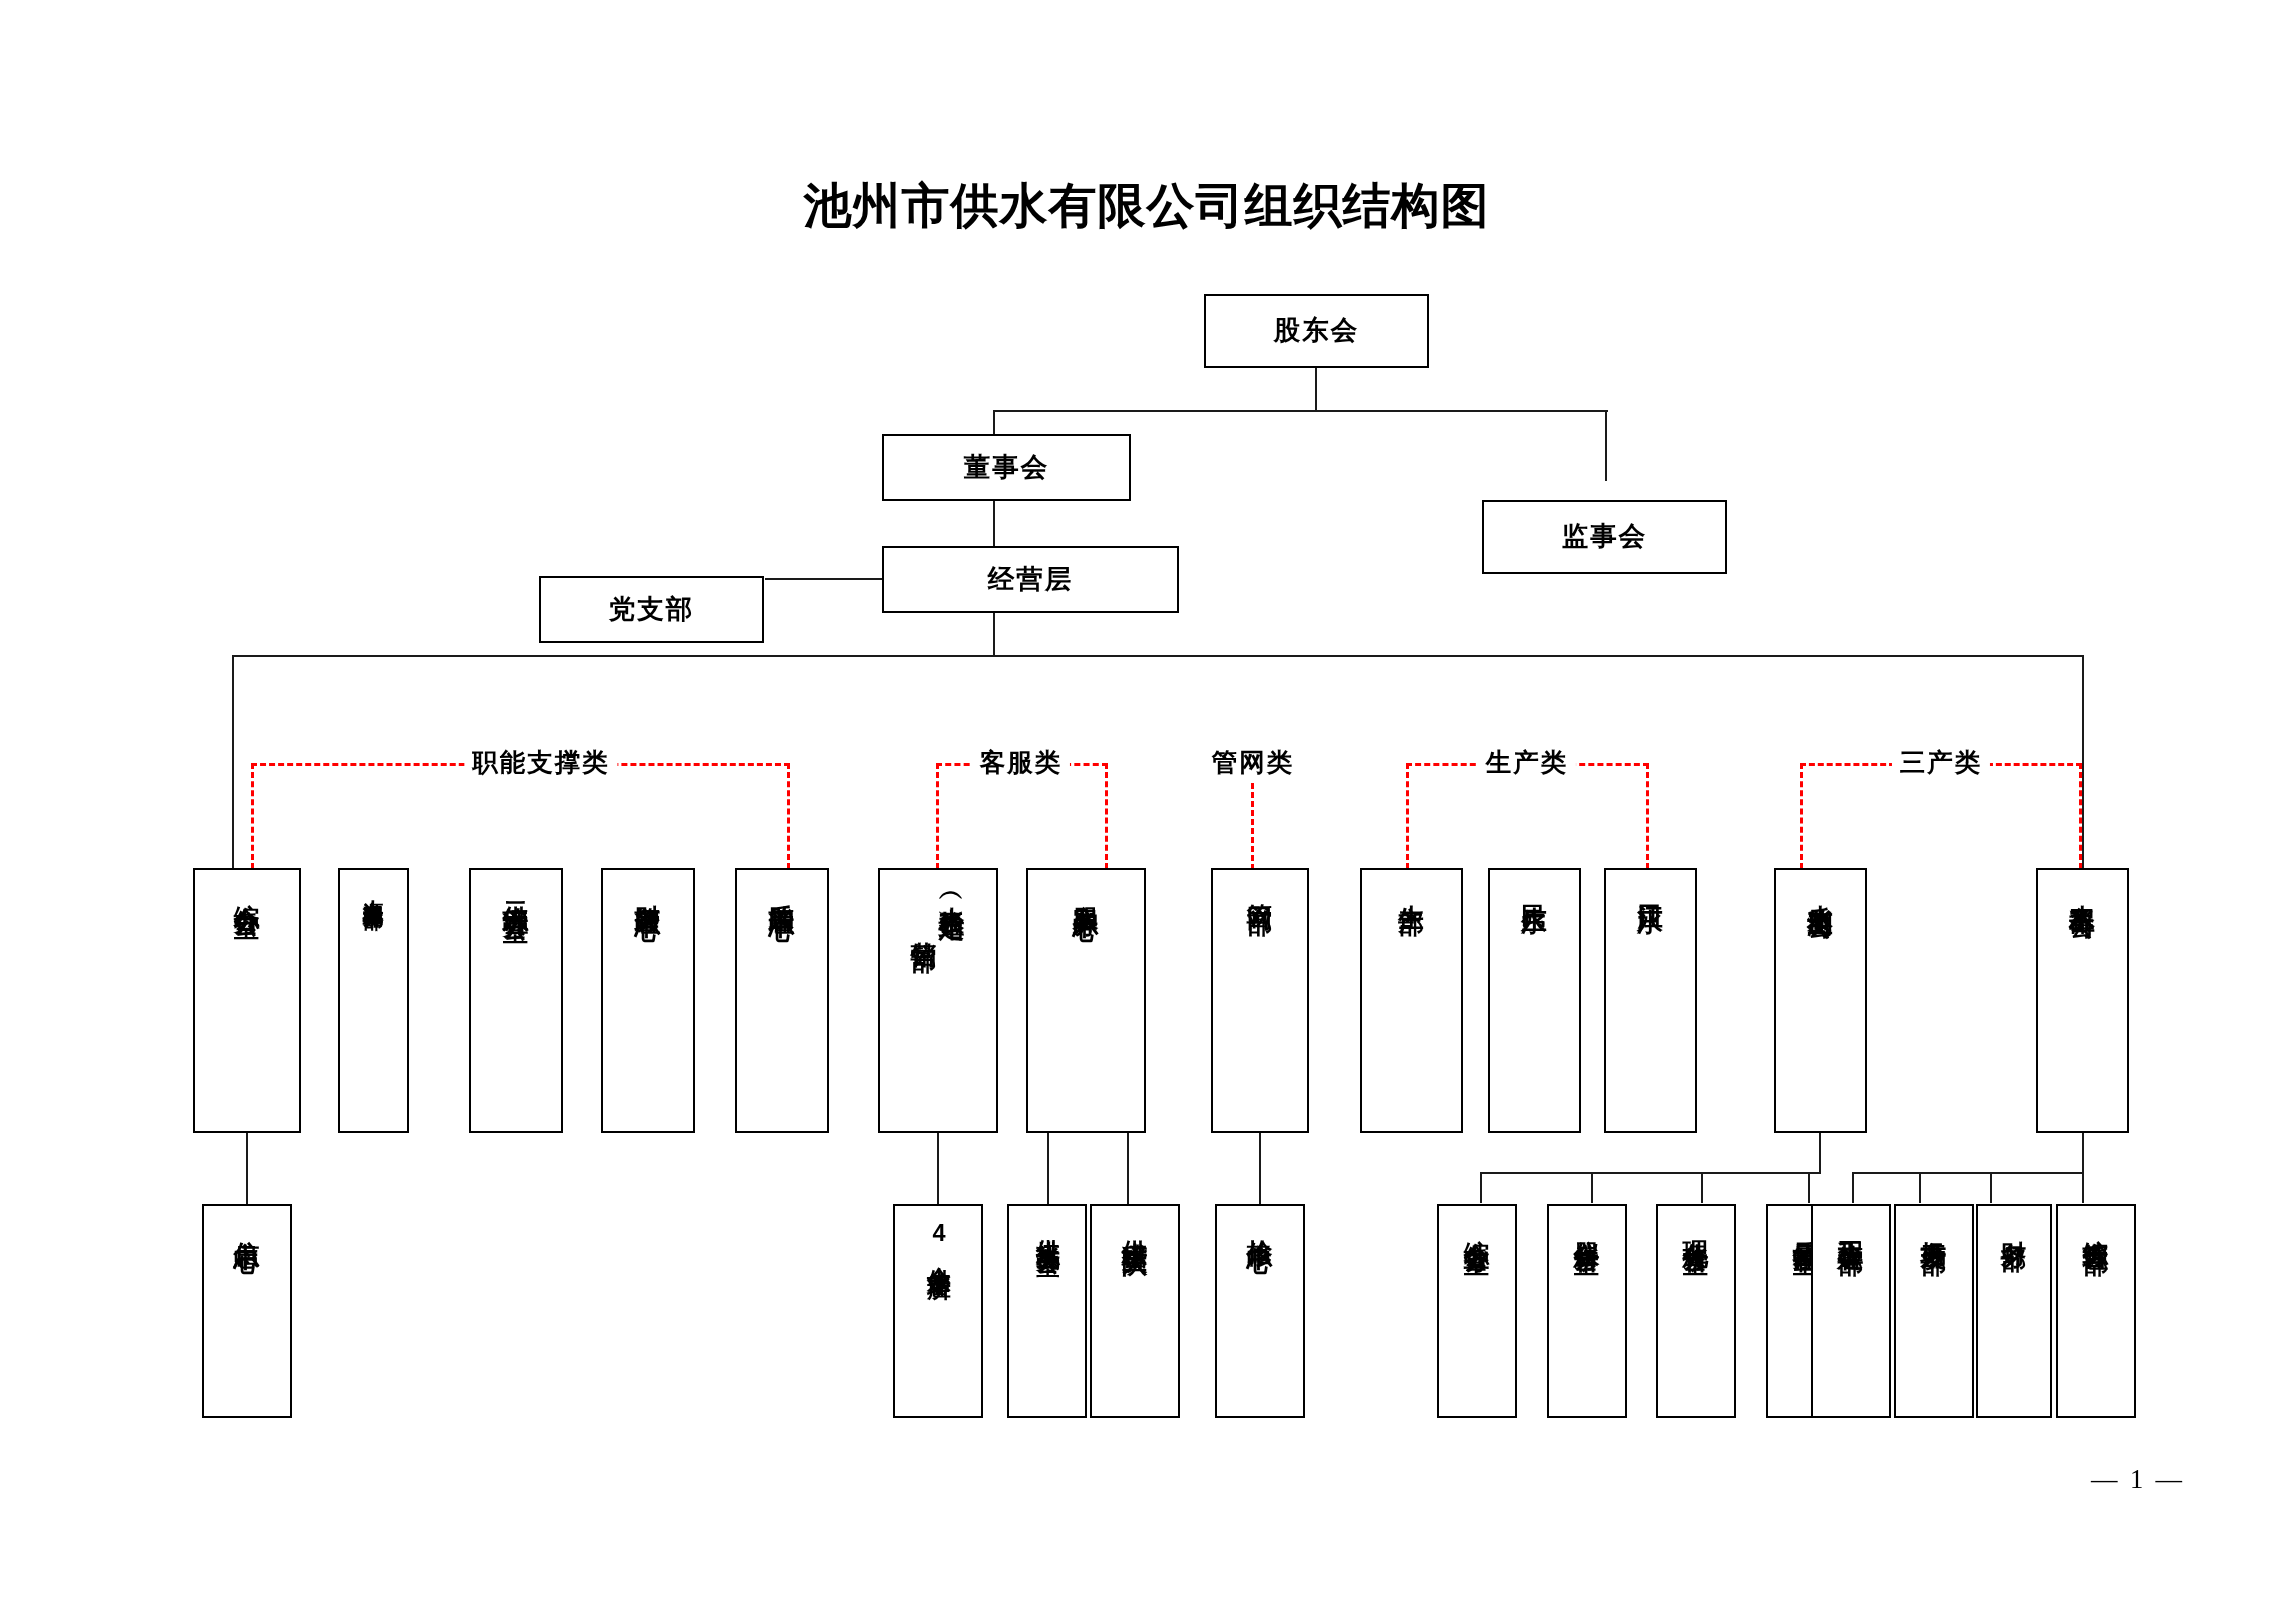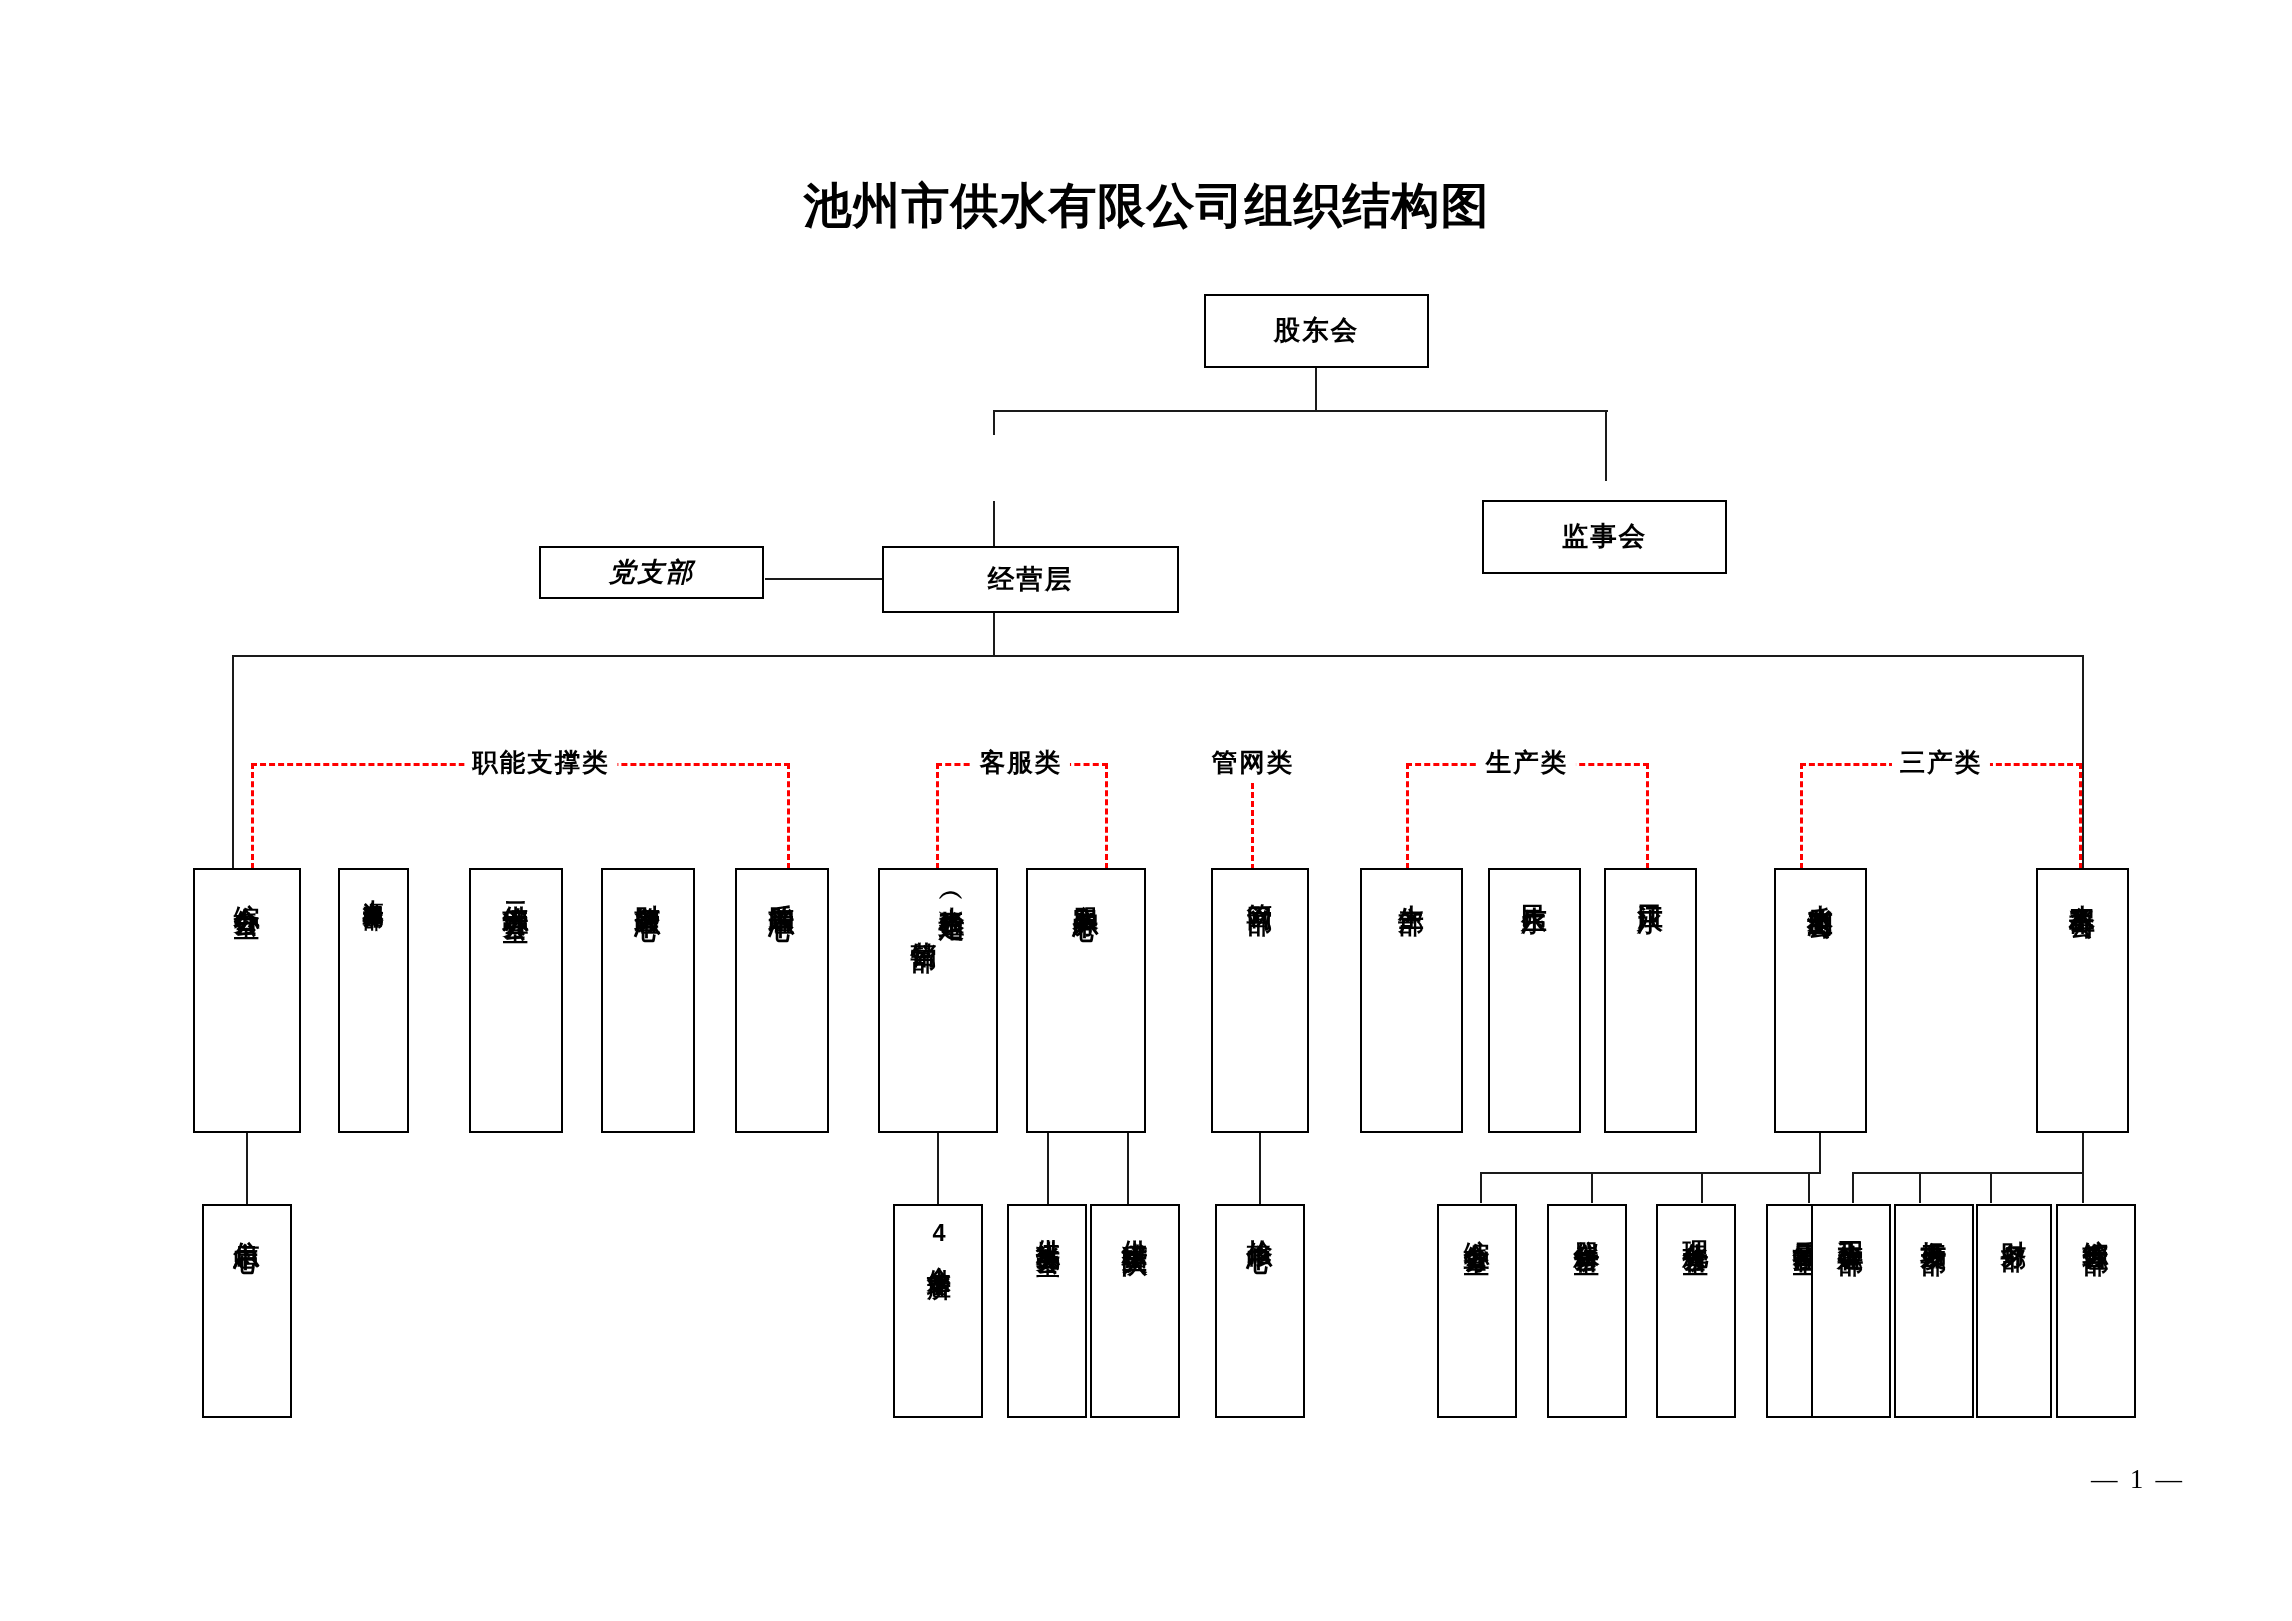--- a/index.html
+++ b/index.html
@@ -151,28 +151,31 @@
   <div class="node h" style="left:1204px; top:294px; width:225px; height:74px;">
     <span class="lbl">股东会</span>
   </div>
 
   <div class="ln v" style="left:1315px; top:368px; height:43px;"></div>
 
   <div class="ln h" style="left:993px; top:410px; width:615px;"></div>
   <div class="ln v" style="left:993px; top:410px; height:24.5px;"></div>
   <div class="ln v" style="left:1605px; top:410px; height:71px;"></div>
 
+  <div class="node h" style="left:882px; top:434px; width:249px; height:67px;">
+    <span class="lbl">董事会</span>
+  </div>
 
   <div class="node h" style="left:1482px; top:500px; width:245px; height:74px;">
     <span class="lbl">监事会</span>
   </div>
 
   <div class="ln v" style="left:993px; top:501px; height:45px;"></div>
 
-  <div class="node h" style="left:539px; top:546px; width:225px; height:53px;font-style:italic;">
+  <div class="node h" style="left:539px; top:576px; width:225px; height:67px;">
     <span class="lbl">党支部</span>
   </div>
 
   <div class="node h" style="left:882px; top:546px; width:297px; height:67px;">
     <span class="lbl">经营层</span>
   </div>
 
   <div class="ln h" style="left:765px; top:578px; width:120px;"></div>
 
   <div class="ln v" style="left:993px; top:613px; height:44px;"></div>

